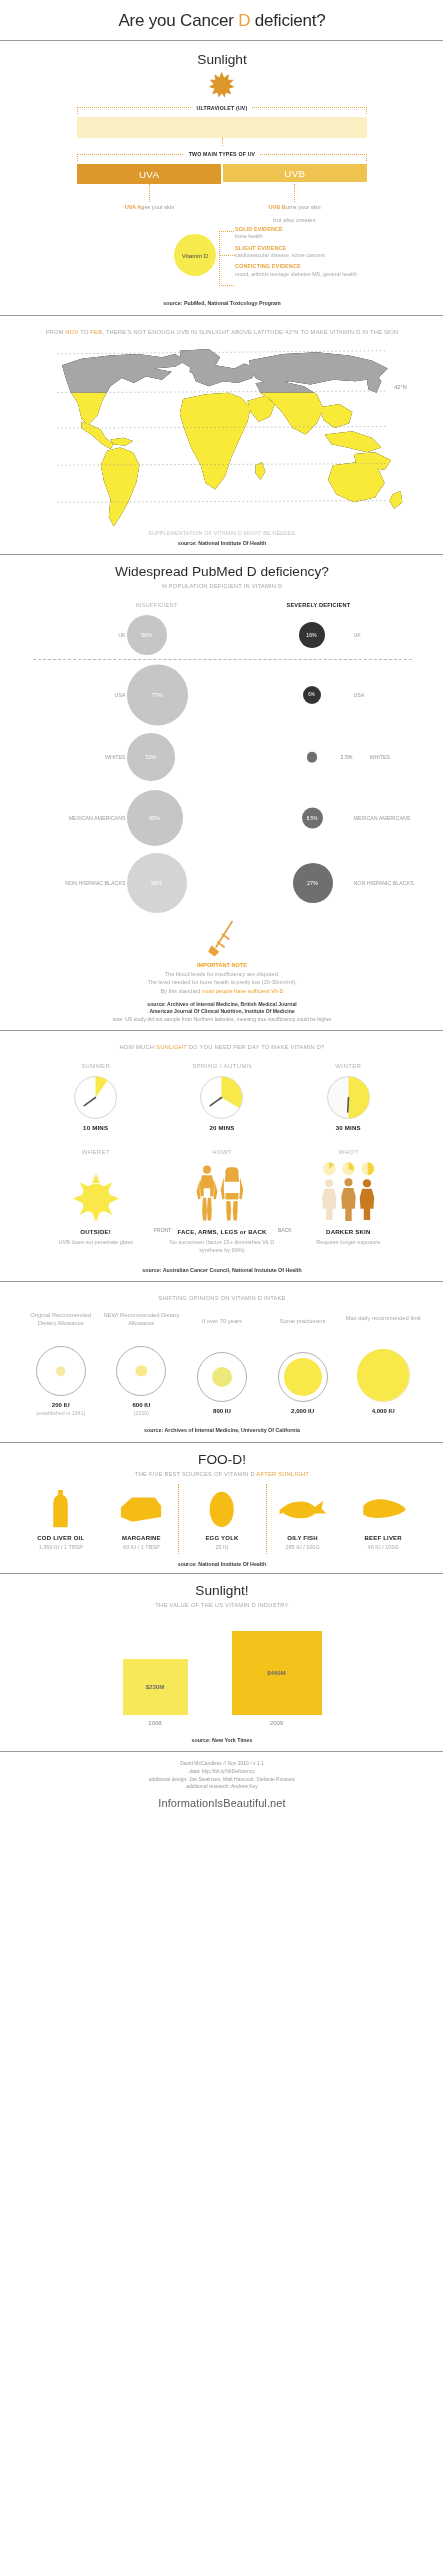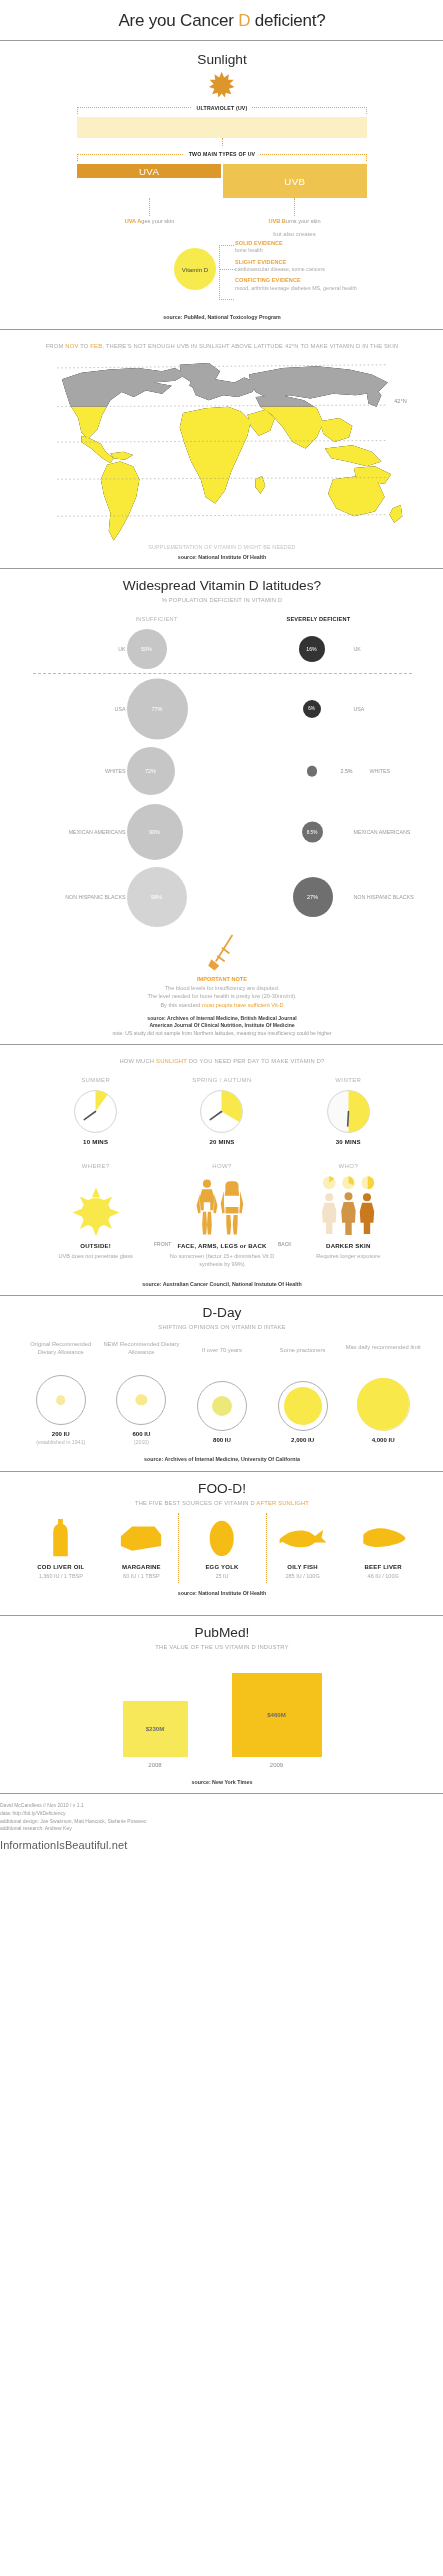--- a/index.html
+++ b/index.html
@@ -26,23 +26,23 @@
   .sunstar { width:27.4px; height:27.4px; margin:4.8px auto 0; position:relative; }
   .sunstar svg { display:block; }
   .dashbox { margin:8px auto 0; width:290px; height:7.3px; border:0.8px dotted #e8a33d; border-bottom:none;
              position:relative; }
   .dashbox span { position:absolute; top:-3.2px; left:50%; transform:translateX(-50%);
                   background:#fff; padding:0 4.8px; font-size:5.2px; font-weight:bold; color:#222;
                   white-space:nowrap; letter-spacing:0.2px;}
   .uvbar { width:290px; height:21px; margin:3.2px auto 0; background:#faf0c4; }
   .vline { width:0; height:7.3px; border-left:0.8px dotted #e8a33d; margin:0 auto; }
   .uvrow { width:290px; margin:3.2px auto 0; display:flex; }
-  .uva { flex:1; background:#dd982c; height:14px; display:flex; align-items:center; justify-content:center;
+  .uva { flex:1; background:#dd982c; height:20px; display:flex; align-items:center; justify-content:center;
          color:#fff; font-size:9.7px; letter-spacing:0.4px; }
-  .uvb { flex:1; background:#efc34f; height:34px; display:flex; align-items:center; justify-content:center;
+  .uvb { flex:1; background:#efc34f; height:18px; display:flex; align-items:center; justify-content:center;
          color:#fff; font-size:9.7px; letter-spacing:0.4px; margin-left:1.6px;}
   .legrow { width:290px; margin:0 auto; display:flex; position:relative; height:19.4px;}
   .legrow .half { flex:1; text-align:center; }
   .legrow .drop { width:0; height:18px; border-left:0.8px dotted #e8a33d; margin:0 auto; }
   .effrow { width:290px; margin:0 auto; display:flex; }
   .effrow .half { flex:1; text-align:center; font-size:5.6px; color:#9a9a9a; }
   .effrow .half .k { color:#e8a33d; font-weight:bold; }
   .creates { font-size:6px; color:#a9a9a9; text-align:center; margin-top:7.3px;}
   .vitwrap { position:relative; width:290px; margin:3.2px auto 0; height:69px; }
   .vitcircle { position:absolute; left:97px; top:8px; width:42px; height:42px; border-radius:50%;
@@ -106,39 +106,39 @@
   #dday { padding:9px 0 6.5px; }
   .iurow { width:403px; margin:8px auto 0; display:flex; align-items:flex-end; }
   .iucol { flex:1; text-align:center; }
   .iucap { font-size:5.8px; color:#a9a9a9; line-height:1.45; min-height:32px; }
   .iuring { margin:3.2px auto 0; border-radius:50%; border:0.8px solid #b0b0b0; position:relative; }
   .iuring .fill { position:absolute; left:50%; top:50%; transform:translate(-50%,-50%); border-radius:50%; }
   .iuval { font-size:6.1px; color:#222; font-weight:bold; margin-top:4.8px; }
   .iusub { font-size:5.3px; color:#b4b4b4; margin-top:2.4px; }
 
   
-  #food { padding:9px 0 17px; }
+  #food { padding:9px 0 4px; }
   .foodrow { width:403px; margin:9px auto 0; display:flex; position:relative; }
   .fcol { flex:1; text-align:center; position:relative; }
   .ficon { height:45px; display:flex; align-items:center; justify-content:center; }
   .fname { font-size:6px; color:#222; font-weight:bold; margin-top:3.2px; letter-spacing:0.2px;}
   .fdose { font-size:5.5px; color:#a9a9a9; margin-top:2.4px; }
   .fsep { position:absolute; top:-3.2px; bottom:-4.8px; border-left:0.8px dotted #e8a33d; }
 
   
   #dollars { padding:9px 0 6.5px; border-bottom:0.8px solid #9a9a9a;}
   .barsarea { width:379px; margin:10.5px auto 0; height:95px; display:flex;
               align-items:flex-end; justify-content:center; gap:44px;}
   .bar { position:relative; display:flex; align-items:center; justify-content:center;
          color:#6b6b6b; font-size:6.1px; font-weight:bold;}
   .yearrow { width:379px; margin:4.8px auto 0; display:flex; justify-content:center; gap:44px;}
   .yearrow div { font-size:6px; color:#8a8a8a; text-align:center; }
 
   
-  #footer { padding:8px 0 9.7px; }
+  #footer { padding:8px 0 9.7px; text-align:center; }
   .credits { font-size:5px; color:#9a9a9a; line-height:1.55; }
   .brand { font-size:11px; color:#5a5a5a; margin-top:5.6px; letter-spacing:0.1px;}
 </style>
 </head>
 <body>
 
 <div class="section" id="hdr">
   <div class="h1">
     <span>Are you Cancer </span><span class="or">D</span><span> deficient?</span>
   </div>
@@ -266,21 +266,21 @@
       </g>
     </svg>
     <div class="maplabel">42°N</div>
   </div>
 
   <div class="supp">SUPPLEMENTATION OF VITAMIN D MIGHT BE NEEDED</div>
   <div class="src" style="margin-top:4px">source: National Institute Of Health</div>
 </div>
 
 <div class="section" id="wide">
-  <div class="h2">Widespread Vitamin D latitudes?</div>
+  <div class="h2">Widespread PubMed D deficiency?</div>
   <div class="sub" style="margin-top:3.2px">% POPULATION DEFICIENT IN VITAMIN D</div>
 
   <div class="colhdr">
     <div class="l">INSUFFICIENT</div>
     <div class="r">SEVERELY DEFICIENT</div>
   </div>
 
   <div class="drow" style="height:48px">
     <div class="lbl-l">UK</div>
     <div class="bub-l" style="width:40px;height:40px;">
@@ -482,21 +482,20 @@
       </div>
       <div class="bigcap">DARKER SKIN</div>
       <div class="smallcap">Requires longer exposure</div>
     </div>
   </div>
 
   <div class="src" style="margin-top:13px">source: Australian Cancer Council, National Instutute Of Health</div>
 </div>
 
 <div class="section" id="dday">
-  <div class="h2">D-Day</div>
   <div class="sub" style="margin-top:3.2px">SHIFTING OPINIONS ON VITAMIN D INTAKE</div>
 
   <div class="iurow">
     <div class="iucol">
       <div class="iucap">Original Recommended Dietary Allowance</div>
       <div class="iuring" style="width:50px;height:50px;">
         <div class="fill" style="width:9.7px;height:9.7px;background:#f7e9a0;"></div>
       </div>
       <div class="iuval">200 IU</div>
       <div class="iusub">(established in 1941)</div>
@@ -596,21 +595,21 @@
       </div>
       <div class="fname">BEEF LIVER</div>
       <div class="fdose">46 IU / 100G</div>
     </div>
   </div>
 
   <div class="src" style="margin-top:11.3px">source: National Institute Of Health</div>
 </div>
 
 <div class="section" id="dollars">
-  <div class="h2">PubMed!</div>
+  <div class="h2">Sunlight!</div>
   <div class="sub" style="margin-top:3.2px">THE VALUE OF THE US VITAMIN D INDUSTRY</div>
 
   <div class="barsarea">
     <div class="bar" style="width:65px;height:56px;background:#f7e85a;">
       <span>$230M</span>
     </div>
     <div class="bar" style="width:90px;height:84px;background:#f5c21c;">
       <span>$460M</span>
     </div>
   </div>

